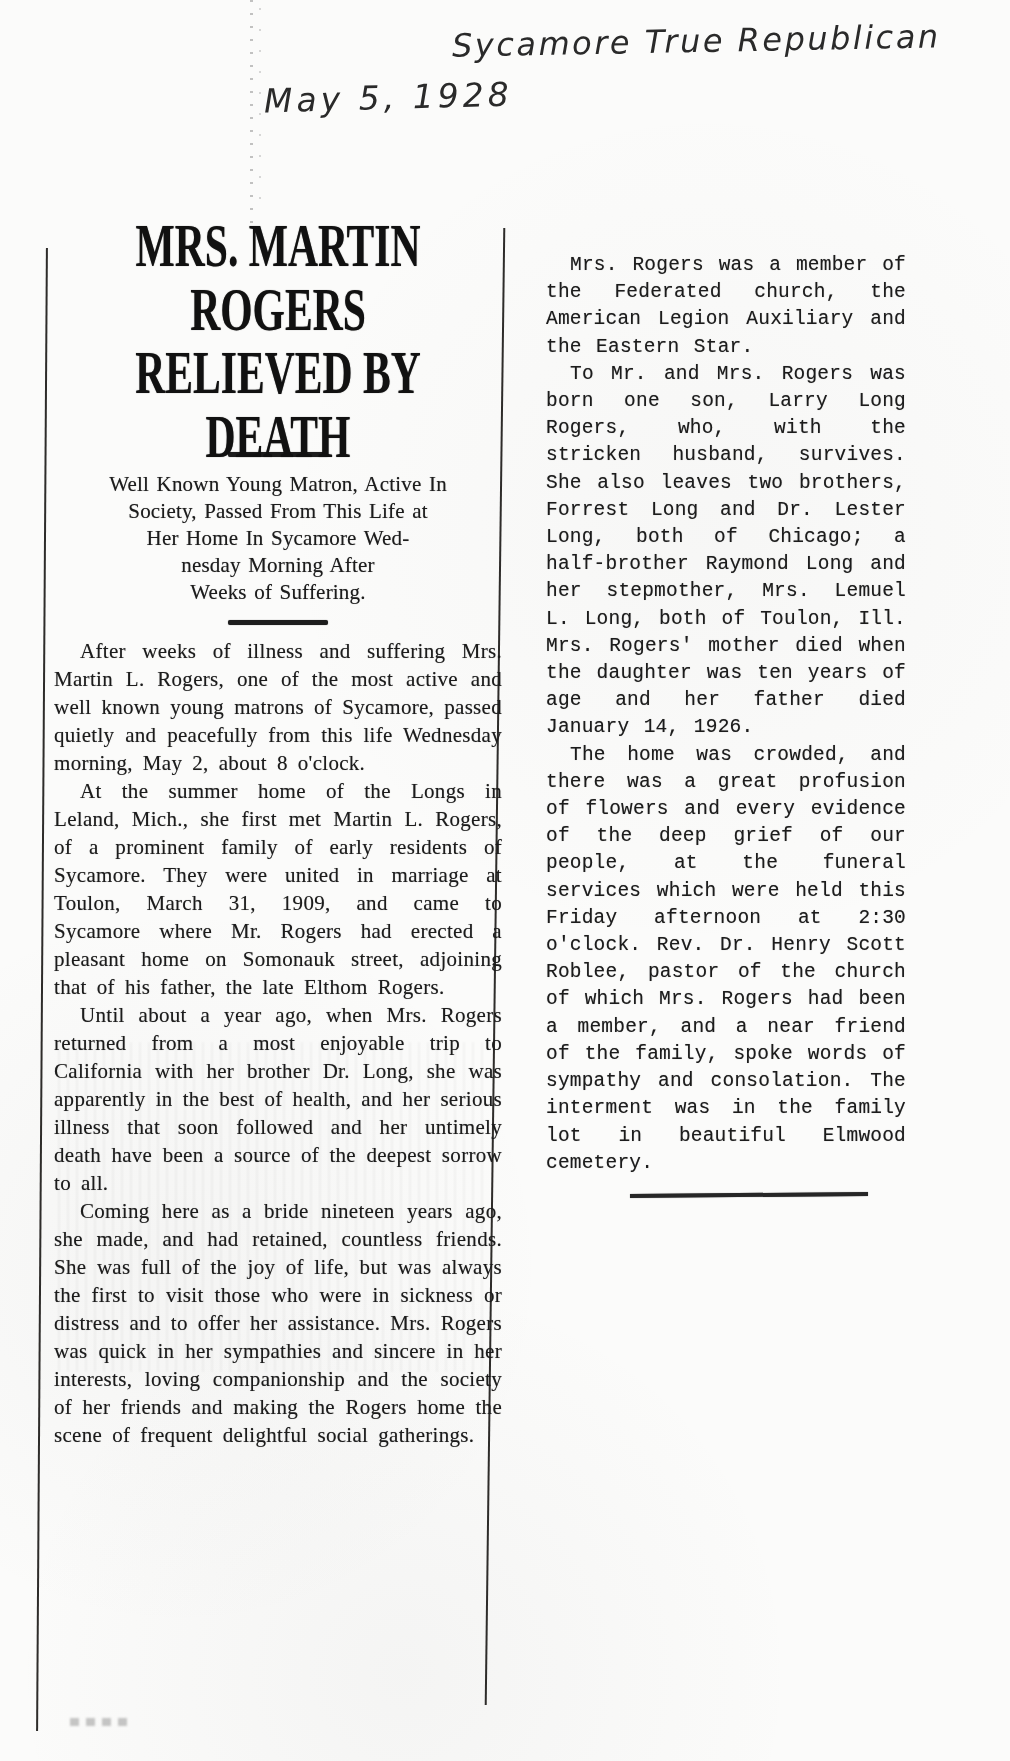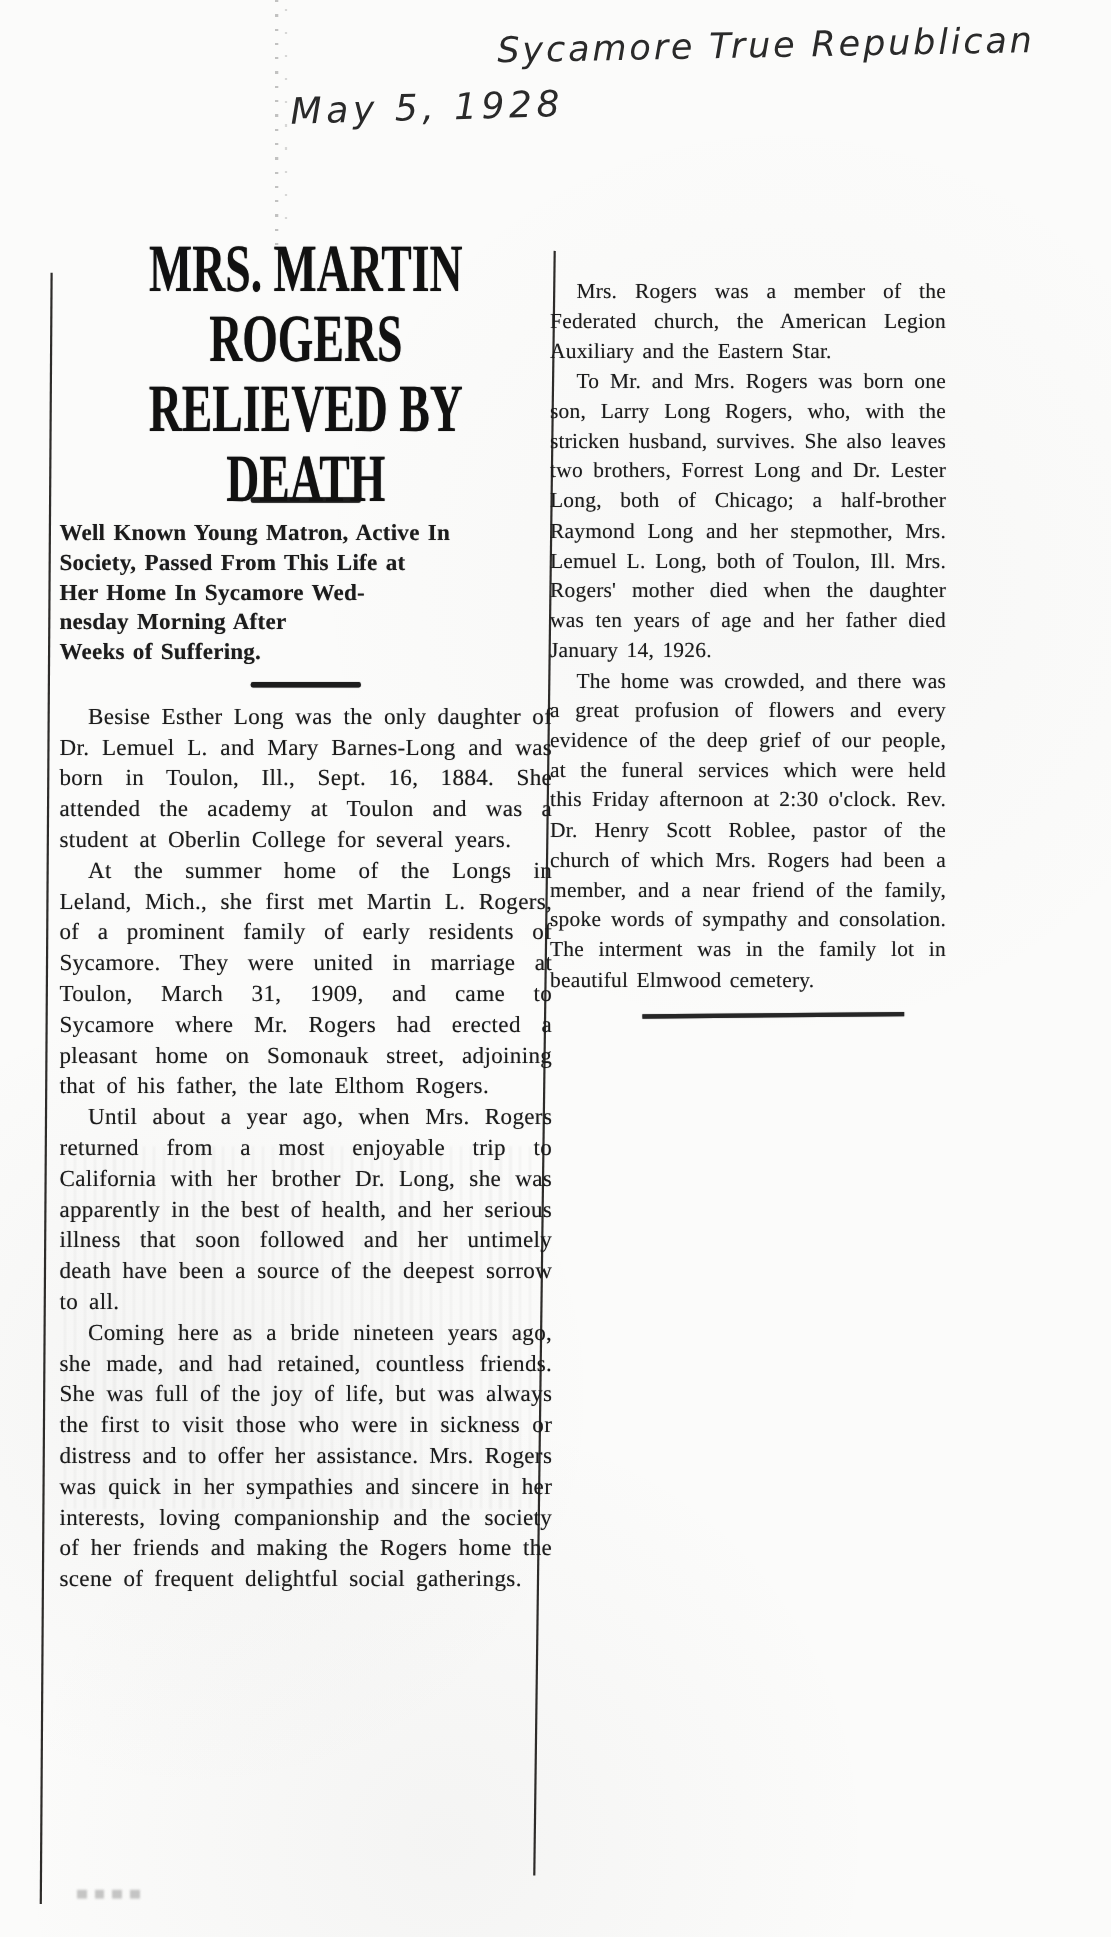--- a/index.html
+++ b/index.html
@@ -34,37 +34,37 @@
     background:repeating-linear-gradient(to bottom, rgba(90,90,90,.5) 0 2px, transparent 2px 21px);
     opacity:.45;
   }
 
   .vrule{position:absolute;width:2px;background:#2e2c2a;}
   #rule-left{left:41px;top:248px;height:1483px;transform:rotate(0.38deg);}
   #rule-center{left:494px;top:228px;height:1477px;transform:rotate(0.72deg);}
 
   .col{position:absolute;}
   #col-left{left:54px;top:214px;width:448px;}
-  #col-right{left:500px;top:252px;width:360px;}
+  #col-right{left:546px;top:252px;width:360px;font-family:Liberation Mono, monospace;}
 
   .headline{
     margin:0 0 18px 0;text-align:center;font-weight:700;color:#111;
     font-size:52px;line-height:54px;white-space:pre-line;
     transform:scale(0.80,1.18);transform-origin:50% 0;
     letter-spacing:0px;
     text-shadow:0 0 1px rgba(0,0,0,.55);
   }
   .short-rule{
     width:100px;height:5px;background:#1d1d1d;border-radius:2px;
     box-shadow:0 0 1px rgba(0,0,0,.6);
   }
   #rule-a{margin:22px auto 14px auto;}
   #rule-b{margin:14px auto 12px auto;}
   .subhead{
-    font-weight:700;font-size:21px;line-height:27px;text-align:left;
+    font-weight:400;font-size:21px;line-height:27px;text-align:center;
     white-space:pre-line;letter-spacing:.2px;word-spacing:2px;
     text-shadow:0 0 .8px rgba(0,0,0,.45);
   }
   .bodytext p{
     margin:0;text-align:justify;
     text-shadow:0 0 .8px rgba(0,0,0,.42);
   }
   #col-left .bodytext p{
     font-size:21px;line-height:28px;text-indent:26px;
     word-spacing:4.5px;letter-spacing:.3px;
@@ -105,21 +105,21 @@
   <h1 class="headline">MRS. MARTIN ROGERS
 RELIEVED BY DEATH</h1>
   <div class="short-rule" id="rule-a"></div>
   <div class="subhead">Well Known Young Matron, Active In
 Society, Passed From This Life at
 Her Home In Sycamore Wed-
 nesday Morning After
 Weeks of Suffering.</div>
   <div class="short-rule" id="rule-b"></div>
   <div class="bodytext">
-    <p>Besise Esther Long was the only daughter of Dr. Lemuel L. and Mary Barnes-Long and was born in Toulon, Ill., Sept. 16, 1884. She attended the academy at Toulon and was a student at Oberlin College for several years.</p>
+    <p>After weeks of illness and suffering Mrs. Martin L. Rogers, one of the most active and well known young matrons of Sycamore, passed quietly and peacefully from this life Wednesday morning, May 2, about 8 o'clock.</p>
     <p>At the summer home of the Longs in Leland, Mich., she first met Martin L. Rogers, of a prominent family of early residents of Sycamore. They were united in marriage at Toulon, March 31, 1909, and came to Sycamore where Mr. Rogers had erected a pleasant home on Somonauk street, adjoining that of his father, the late Elthom Rogers.</p>
     <p>Until about a year ago, when Mrs. Rogers returned from a most enjoyable trip to California with her brother Dr. Long, she was apparently in the best of health, and her serious illness that soon followed and her untimely death have been a source of the deepest sorrow to all.</p>
     <p>Coming here as a bride nineteen years ago, she made, and had retained, countless friends. She was full of the joy of life, but was always the first to visit those who were in sickness or distress and to offer her assistance. Mrs. Rogers was quick in her sympathies and sincere in her interests, loving companionship and the society of her friends and making the Rogers home the scene of frequent delightful social gatherings.</p>
   </div>
 </div>
 
 <div class="col" id="col-right">
   <div class="bodytext">
     <p>Mrs. Rogers was a member of the Federated church, the American Legion Auxiliary and the Eastern Star.</p>
     <p>To Mr. and Mrs. Rogers was born one son, Larry Long Rogers, who, with the stricken husband, survives. She also leaves two brothers, Forrest Long and Dr. Lester Long, both of Chicago; a half-brother Raymond Long and her stepmother, Mrs. Lemuel L. Long, both of Toulon, Ill. Mrs. Rogers' mother died when the daughter was ten years of age and her father died January 14, 1926.</p>

